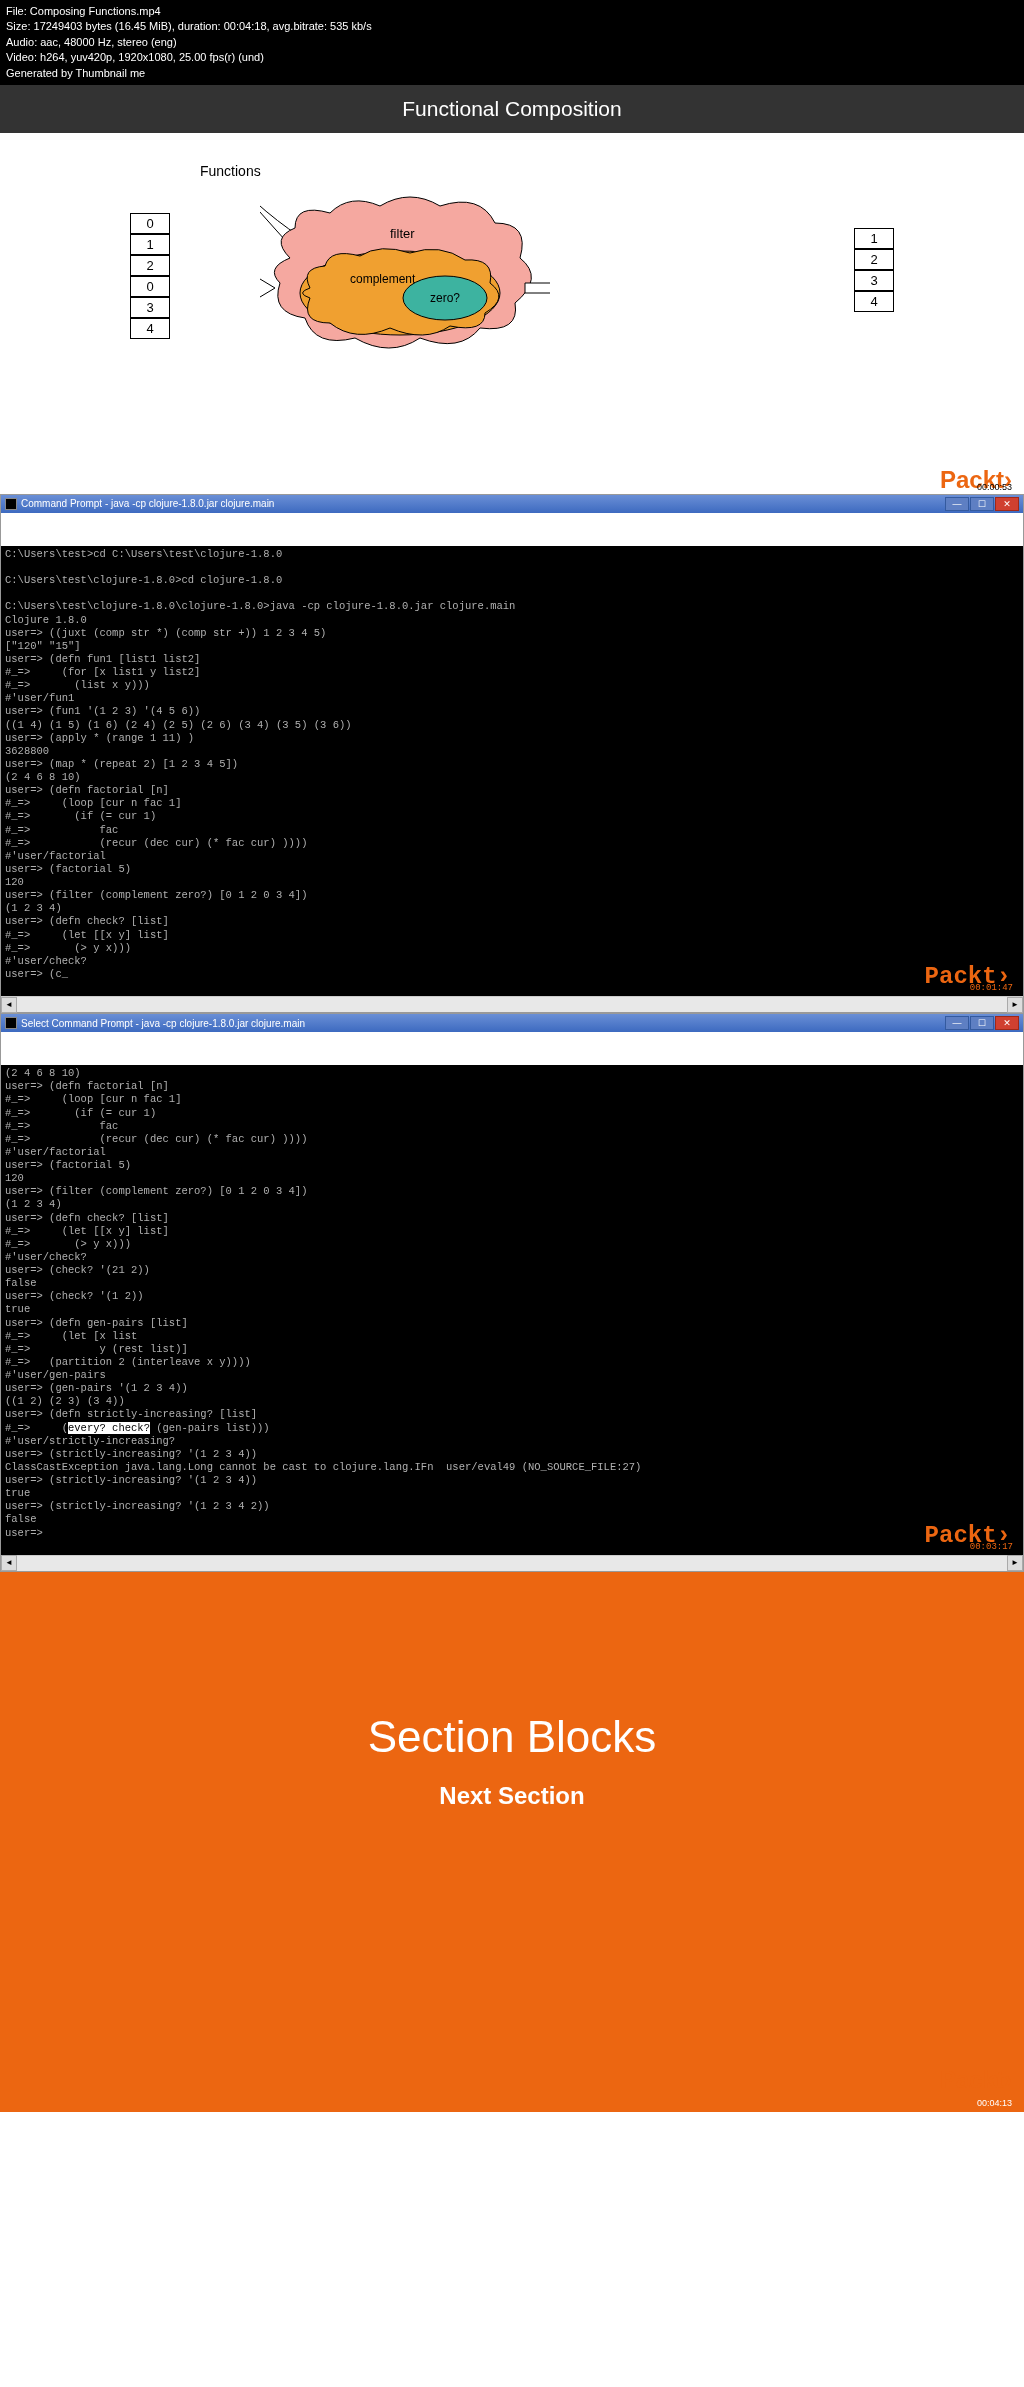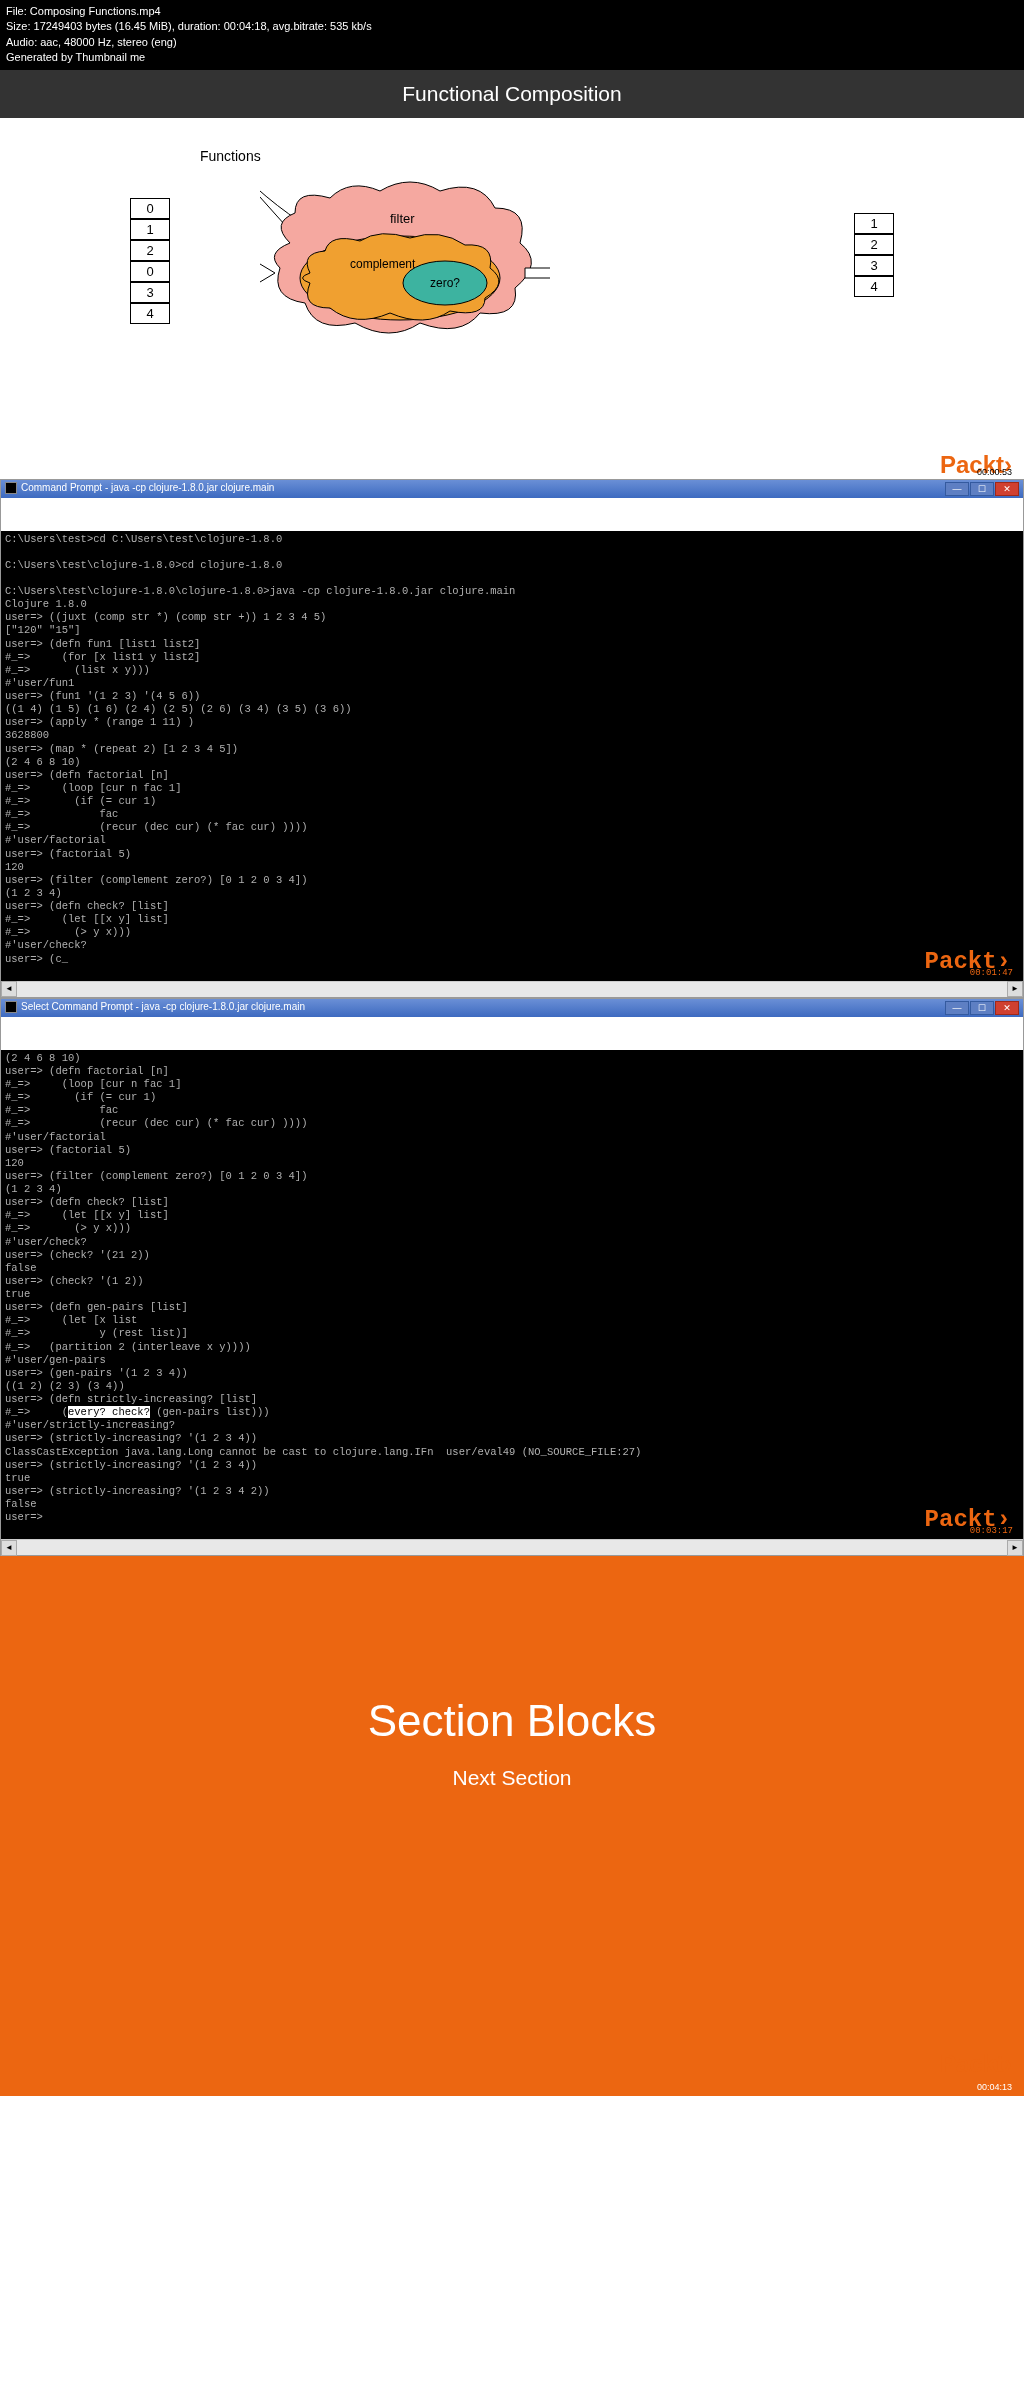--- a/index.html
+++ b/index.html
@@ -9,43 +9,44 @@
   .diagram-panel { background: #fff; padding: 30px 0 10px; position: relative; height: 361px; }
   .functions-label { position: absolute; left: 200px; top: 30px; font-size: 14px; }
   .tables-container { position: absolute; left: 130px; top: 80px; }
   .table-box { border: 1px solid #000; width: 40px; text-align: center; font-size: 13px; padding: 2px 0; background: #fff; }
   .output-table { position: absolute; right: 130px; top: 95px; }
   .cloud-area { position: absolute; left: 260px; top: 55px; }
   .packt-logo { position: absolute; right: 12px; bottom: 0; color: #ec6611; font-size: 24px; font-weight: bold; }
   .packt-logo::after { content: '›'; }
   .timestamp { position: absolute; right: 12px; bottom: -14px; color: #000; font-size: 9px; }
   .terminal-wrap { position: relative; border: 1px solid #999; }
-  .win-titlebar { background: linear-gradient(#6a8fd6, #3d6ac0); display: flex; padding: 2px 4px; font-size: 10px; color: #fff; height: 18px; }
+  .win-titlebar { background: linear-gradient(#6a8fd6, #3d6ac0); display: flex; align-items: center; padding: 8px 4px; font-size: 10px; color: #fff; height: 18px; }
   .win-icon { width: 12px; height: 12px; background: #000; border: 1px solid #888; margin-right: 4px; }
   .win-buttons { margin-left: auto; display: flex; gap: 1px; }
   .win-btn { width: 24px; height: 14px; background: #5e7fc3; border: 1px solid #345a9f; display: flex; align-items: center; justify-content: center; font-size: 9px; color: #fff; }
   .win-btn.close { background: #d04030; border-color: #a02818; }
   .terminal { background: #000; color: #b0b0b0; font-family: 'Consolas', 'Courier New', monospace; font-size: 10.5px; line-height: 1.25; padding: 2px 4px; white-space: pre; overflow: hidden; min-height: 340px; position: relative; margin-top: 33px; }
   .terminal .packt-logo { bottom: 4px; }
   .scrollbar-bottom { height: 16px; background: #e8e8e8; border-top: 1px solid #ccc; display: flex; align-items: center; }
   .scroll-arrow { width: 16px; height: 16px; background: #ddd; border: 1px solid #aaa; font-size: 8px; text-align: center; line-height: 14px; }
   .scroll-track { flex: 1; background: #f0f0f0; }
   .orange-panel { background: #ec6611; color: #fff; text-align: center; padding: 140px 0 40px; position: relative; min-height: 540px; }
   .orange-title { font-size: 44px; font-weight: 300; margin-bottom: 20px; }
-  .orange-sub { font-size: 21px; font-weight: 400; }
+  .orange-sub { font-size: 24px; font-weight: 700; }
   .highlight { background: #fff; color: #000; }
   .timestamp-sm { position:absolute; right:10px; bottom:2px; font-size:9px; color:#ec6611; }
 </style>
 </head>
 <body>
 
 <div class="metadata">
   <div>File: Composing Functions.mp4</div>
   <div>Size: 17249403 bytes (16.45 MiB), duration: 00:04:18, avg.bitrate: 535 kb/s</div>
   <div>Audio: aac, 48000 Hz, stereo (eng)</div>
+  <div>Video: h264, yuv420p, 1920x1080, 25.00 fps(r) (und)</div>
   <div>Generated by Thumbnail me</div>
 </div>
 
 <div class="title-bar">Functional Composition</div>
 
 <div class="diagram-panel">
   <div class="functions-label">Functions</div>
   <div class="tables-container">
     <div class="table-box">0</div>
     <div class="table-box">1</div>

